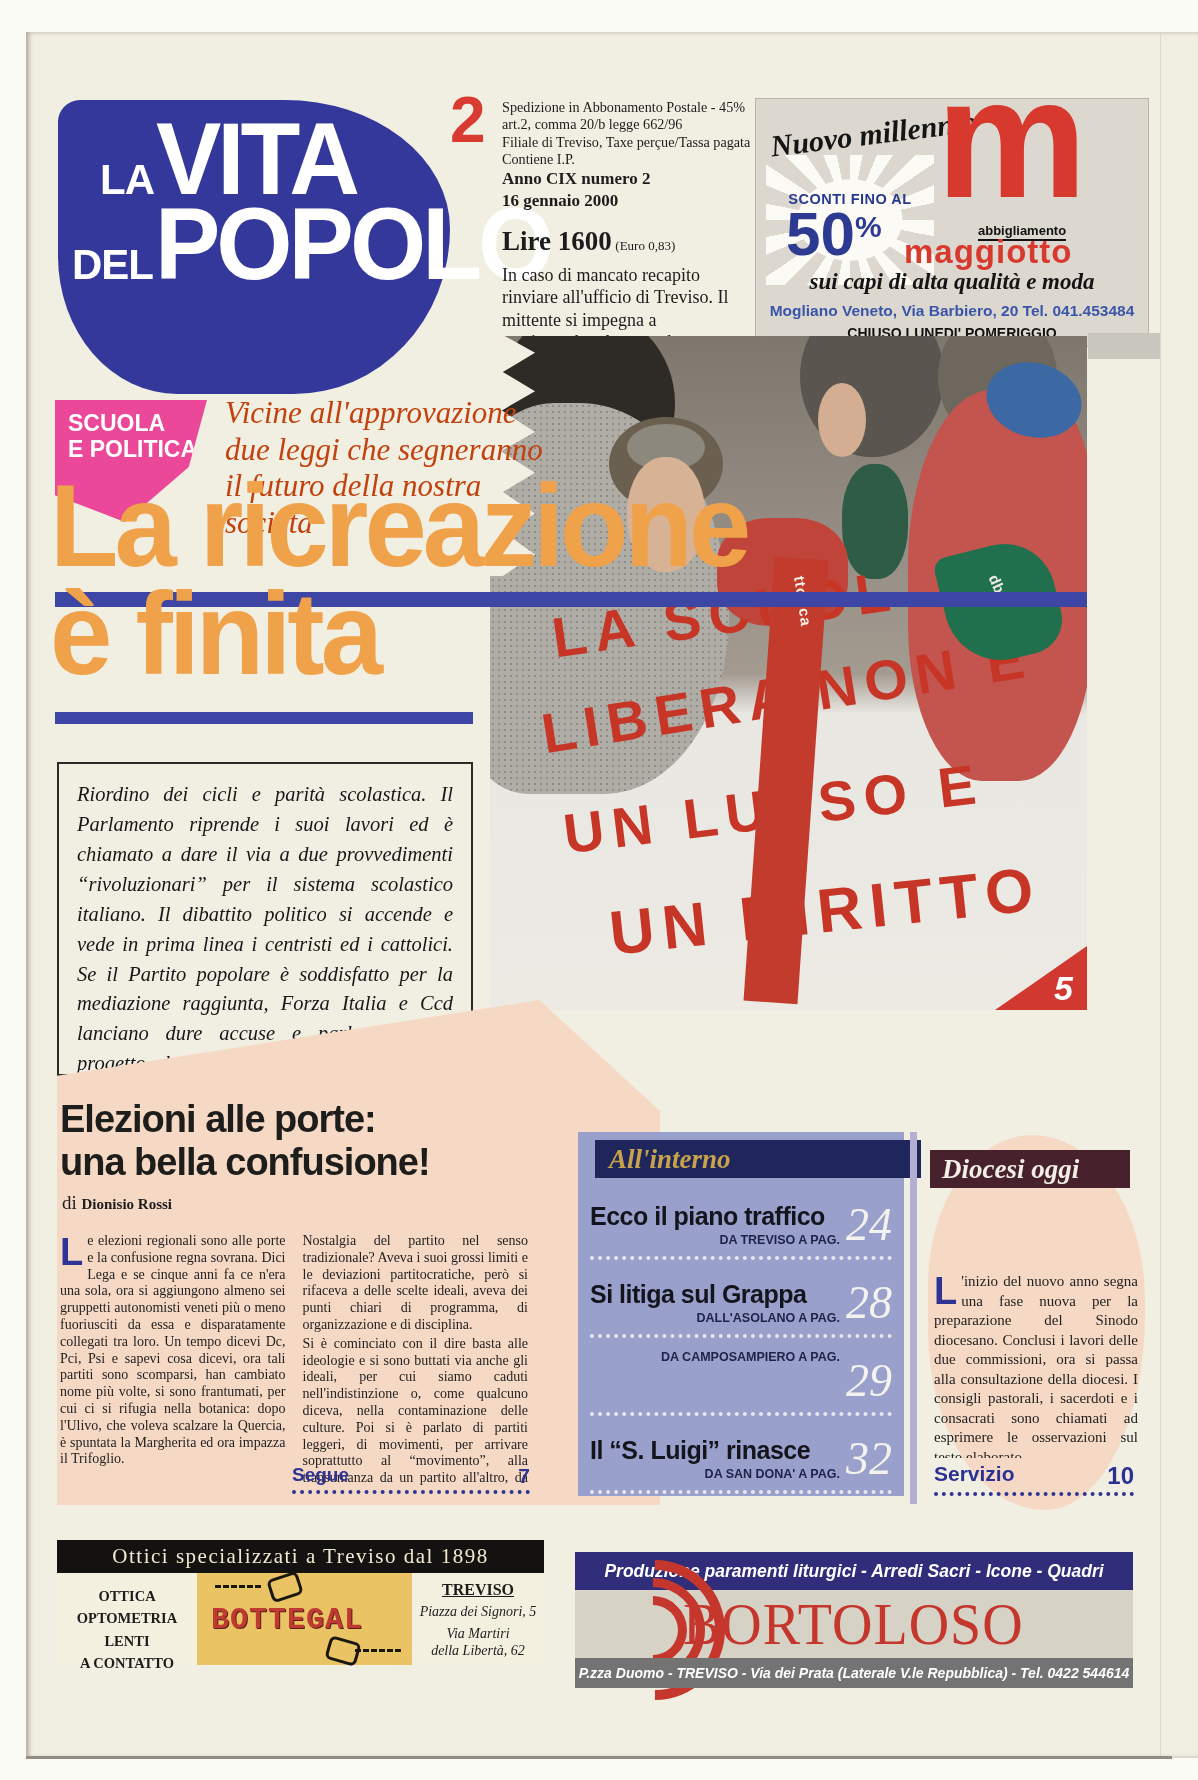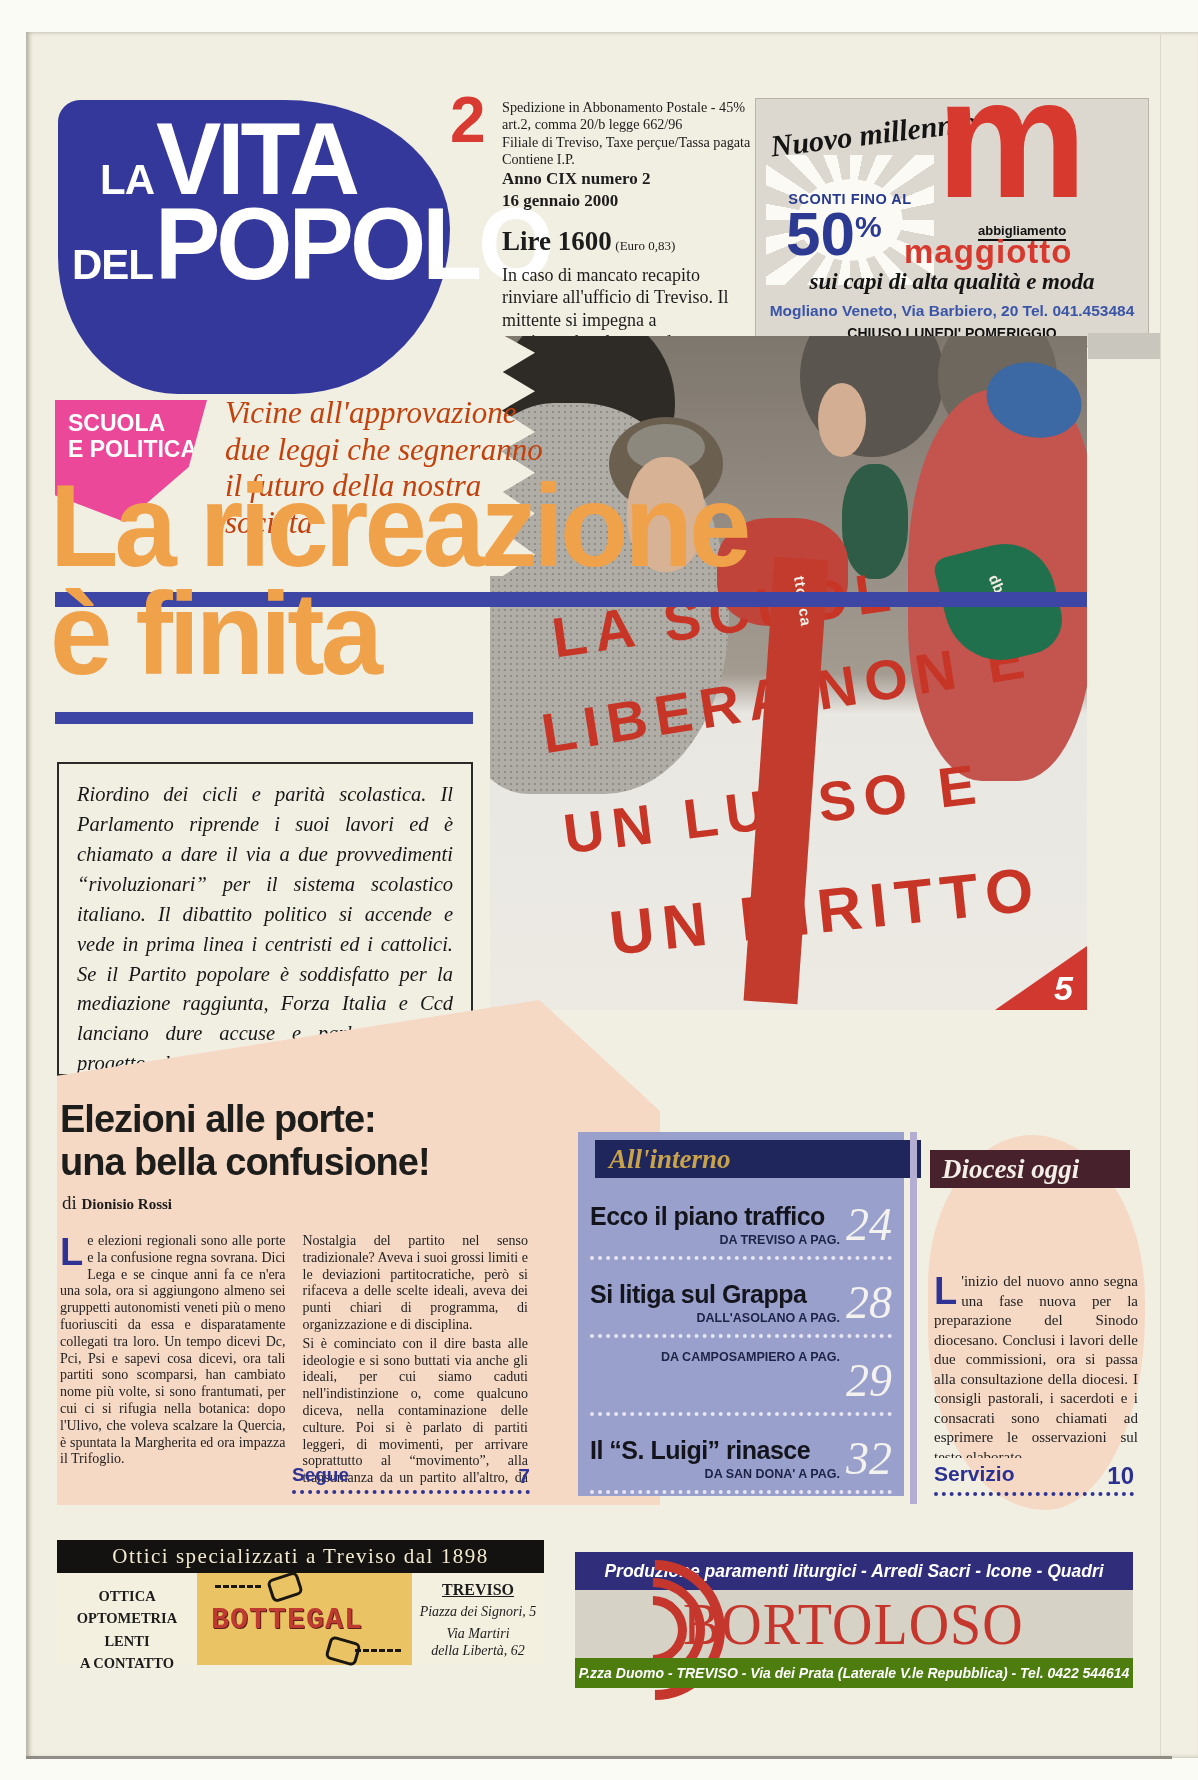--- a/index.html
+++ b/index.html
@@ -148,21 +148,21 @@
   #dash2{left:158px;top:76px;}
   #bg-right{left:412px;top:1573px;width:132px;height:92px;background:#f4f0e0;text-align:center;padding-top:8px;box-sizing:border-box;}
   #bg-city{font:bold 16px "Liberation Serif",serif;text-decoration:underline;}
   .bg-addr{font:italic 14px/1.25 "Liberation Serif",serif;margin-top:4px;}
   
   #bo-top{left:575px;top:1552px;width:558px;height:38px;background:#302e7a;color:#fff;
      font:bold italic 17.5px/38px "Liberation Sans",sans-serif;text-align:center;}
   #bo-mid{left:575px;top:1590px;width:558px;height:68px;background:#d6d3c6;}
   #bo-brand{position:absolute;left:108px;top:2px;font:56px/64px "Liberation Serif",serif;color:#c5362d;
      letter-spacing:1px;transform:scaleY(1.05);}
-  #bo-bot{left:575px;top:1658px;width:558px;height:30px;background:#4d7c0f;color:#fff;
+  #bo-bot{left:575px;top:1658px;width:558px;height:30px;background:#737373;color:#fff;
      font:bold italic 14px/30px "Liberation Sans",sans-serif;text-align:center;}
   .arc{position:absolute;border:9px solid #c5362d;border-radius:50%;
      border-left-color:transparent;border-bottom-color:transparent;transform:rotate(45deg);}
   #arc1{left:-62px;top:-12px;width:86px;height:86px;}
   #arc2{left:-44px;top:6px;width:50px;height:50px;}
   #arc3{left:-78px;top:-30px;width:120px;height:120px;border-width:10px;}
   #bo-logo{position:absolute;left:88px;top:0;width:0;height:64px;}
 </style>
 </head>
 <body>

